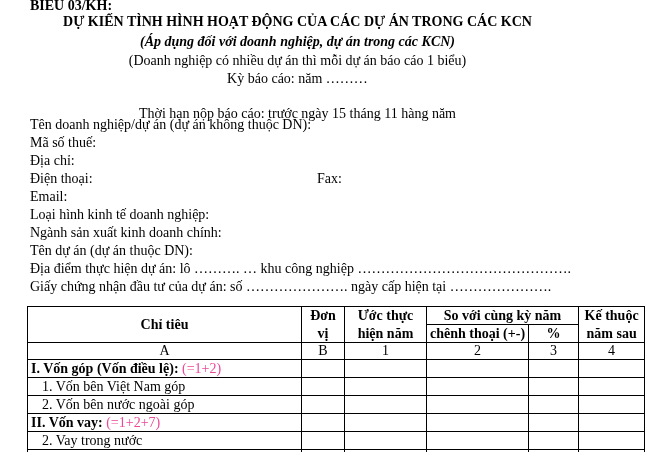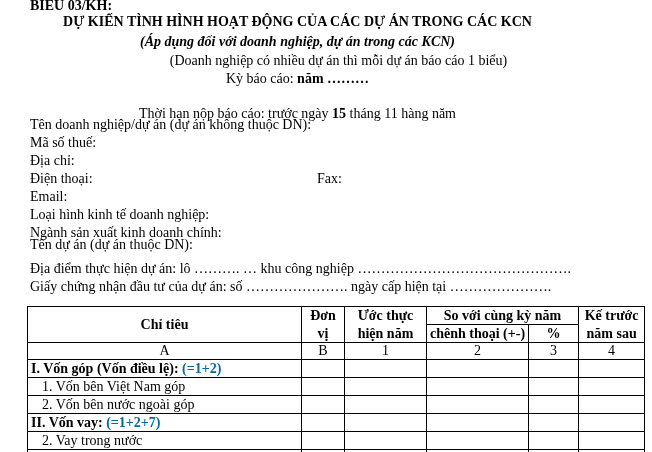--- a/index.html
+++ b/index.html
@@ -3,72 +3,72 @@
 <meta charset="utf-8">
 <style>
   html, body { margin:0; padding:0; background:#fff; }
   body { width:652px; height:452px; overflow:hidden; position:relative;
          font-family:"Liberation Serif", serif; color:#000; font-size:14px; }
   .abs { position:absolute; white-space:nowrap; }
   .bieu { left:30px; top:-2px; font-weight:bold; font-size:14px; }
   .center { left:0; width:595px; text-align:center; }
   .title { top:14px; font-weight:bold; font-size:14px; }
   .sub1 { top:34px; font-style:italic;font-weight:bold; }
-  .sub2 { top:53px;margin-left:41px; }
+  .sub2 { top:53px; }
   .sub3 { top:71px; }
   .sub4 { top:106px; }
   .field { left:30px; font-size:14px; }
-  b { font-weight:bold;margin-top:30px; }
+  b { font-weight:normal;margin-top:30px; }
   table { position:absolute; left:27px; top:306px; border-collapse:collapse;
           font-size:14px; table-layout:fixed; }
   td { border:1px solid #000; padding:0 3px; height:17px; line-height:17px; overflow:hidden; white-space:nowrap; }
   .hd td { font-weight:bold; text-align:center; line-height:17px; }
   .code td { text-align:center; height:16px; line-height:16px; }
   .sec { font-weight:bold; }
-  .formula { color:#0369a1; font-weight:bold; }
+  .formula { color:#ec4899; font-weight:normal; }
   .ind { padding-left:14px; }
 </style>
 </head>
 <body>
 
 <div class="abs bieu">BIỂU 03/KH:</div>
 <div class="abs center title">DỰ KIẾN TÌNH HÌNH HOẠT ĐỘNG CỦA CÁC DỰ ÁN TRONG CÁC KCN</div>
 <div class="abs center sub1">(Áp dụng đối với doanh nghiệp, dự án trong các KCN)</div>
 <div class="abs center sub2">(Doanh nghiệp có nhiều dự án thì mỗi dự án báo cáo 1 biểu)</div>
 <div class="abs center sub3"><span>Kỳ báo cáo: </span><b>năm ………</b></div>
 <div class="abs center sub4"><span>Thời hạn nộp báo cáo: trước ngày </span><b>15</b><span> tháng 11 hàng năm</span></div>
 
 <div class="abs field" style="top:117px">Tên doanh nghiệp/dự án (dự án không thuộc DN):</div>
 <div class="abs field" style="top:135px">Mã số thuế:</div>
 <div class="abs field" style="top:153px">Địa chỉ:</div>
 <div class="abs field" style="top:171px">Điện thoại:</div>
 <div class="abs field" style="top:171px; left:317px">Fax:</div>
 <div class="abs field" style="top:189px">Email:</div>
 <div class="abs field" style="top:207px">Loại hình kinh tế doanh nghiệp:</div>
 <div class="abs field" style="top:225px">Ngành sản xuất kinh doanh chính:</div>
-<div class="abs field" style="top:237px">Tên dự án (dự án thuộc DN):</div>
+<div class="abs field" style="top:243px">Tên dự án (dự án thuộc DN):</div>
 <div class="abs field" style="top:261px">Địa điểm thực hiện dự án: lô ………. … khu công nghiệp ……………………………………….</div>
 <div class="abs field" style="top:279px">Giấy chứng nhận đầu tư của dự án: số …………………. ngày cấp hiện tại ………………….</div>
 
 <table>
   <colgroup>
     <col style="width:274px">
       <col style="width:43px">
       <col style="width:82px">
     <col style="width:99px">
       <col style="width:50px">
       <col style="width:66px">
   </colgroup>
   <tbody>
       <tr class="hd">
     <td rowspan="2">Chỉ tiêu</td>
     <td style="border-bottom:none">Đơn</td>
     <td style="border-bottom:none">Ước thực</td>
     <td colspan="2">So với cùng kỳ năm</td>
-    <td style="border-bottom:none">Kế trước</td>
+    <td style="border-bottom:none">Kế thuộc</td>
   </tr>
   <tr class="hd">
     <td style="border-top:none">vị</td>
     <td style="border-top:none">hiện năm</td>
     <td>chênh thoại (+-)</td>
     <td>%</td>
     <td style="border-top:none">năm sau</td>
   </tr>
   <tr class="code">
     <td>A</td>

